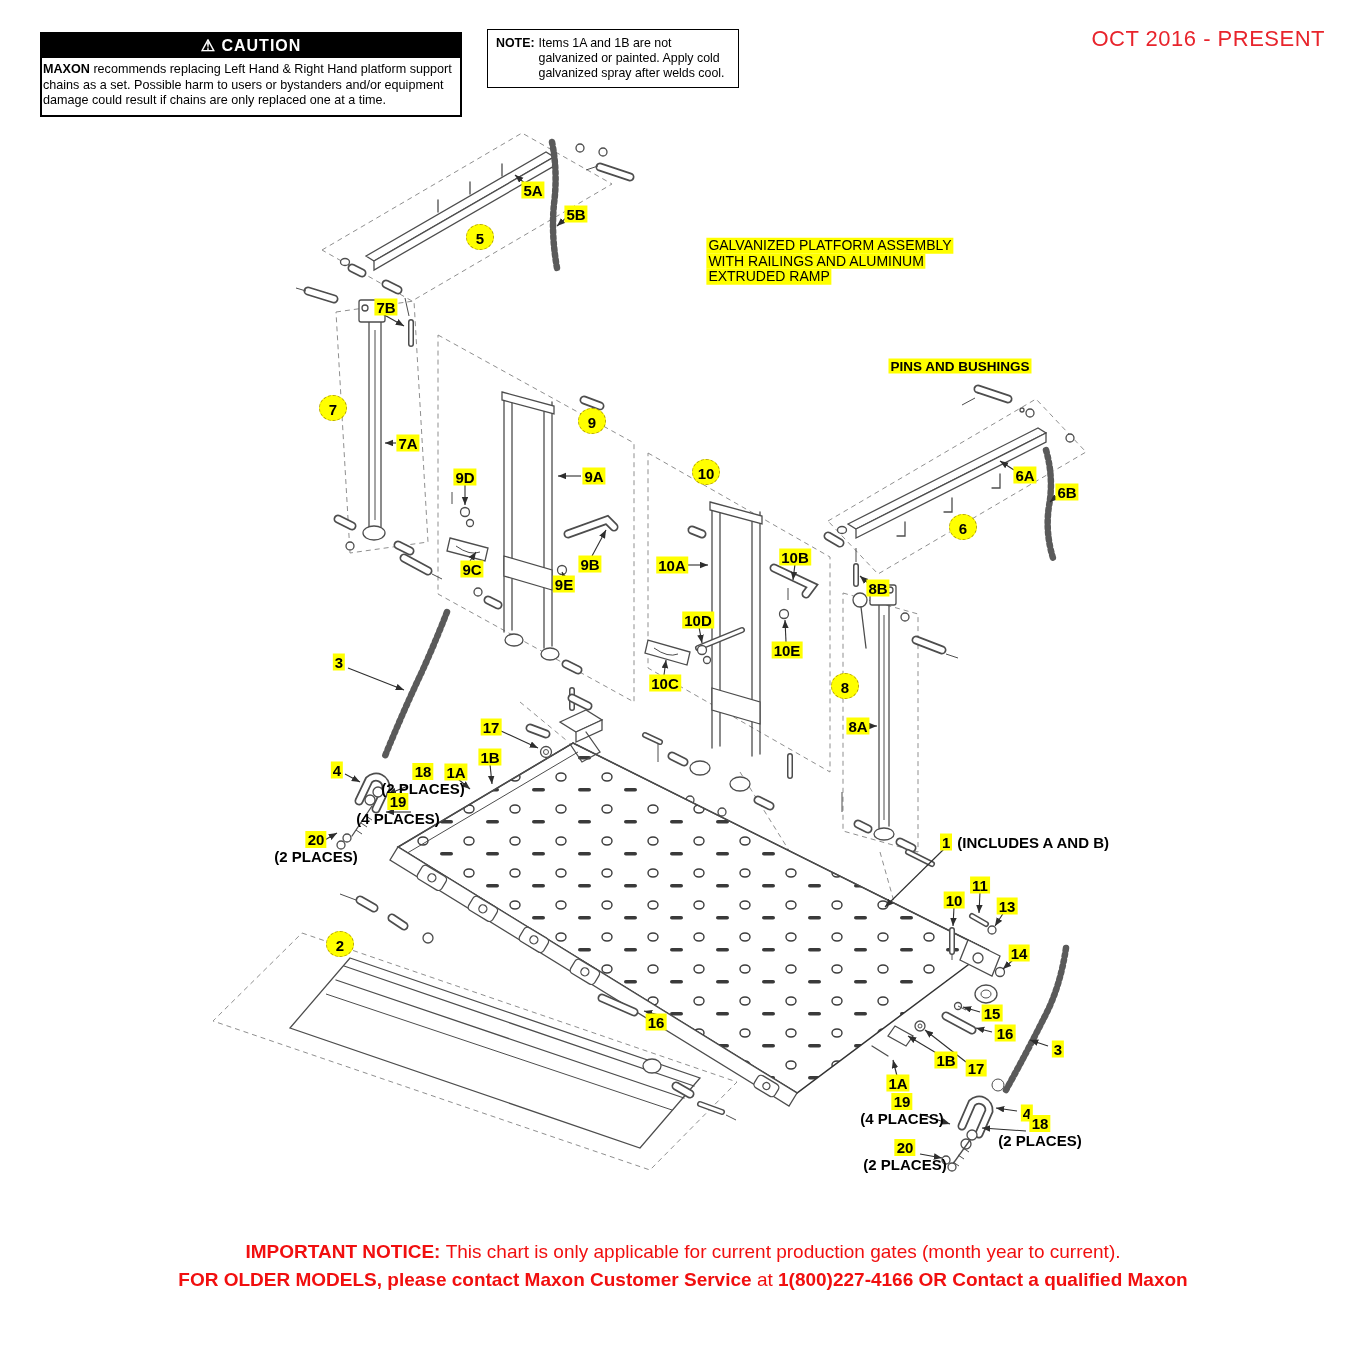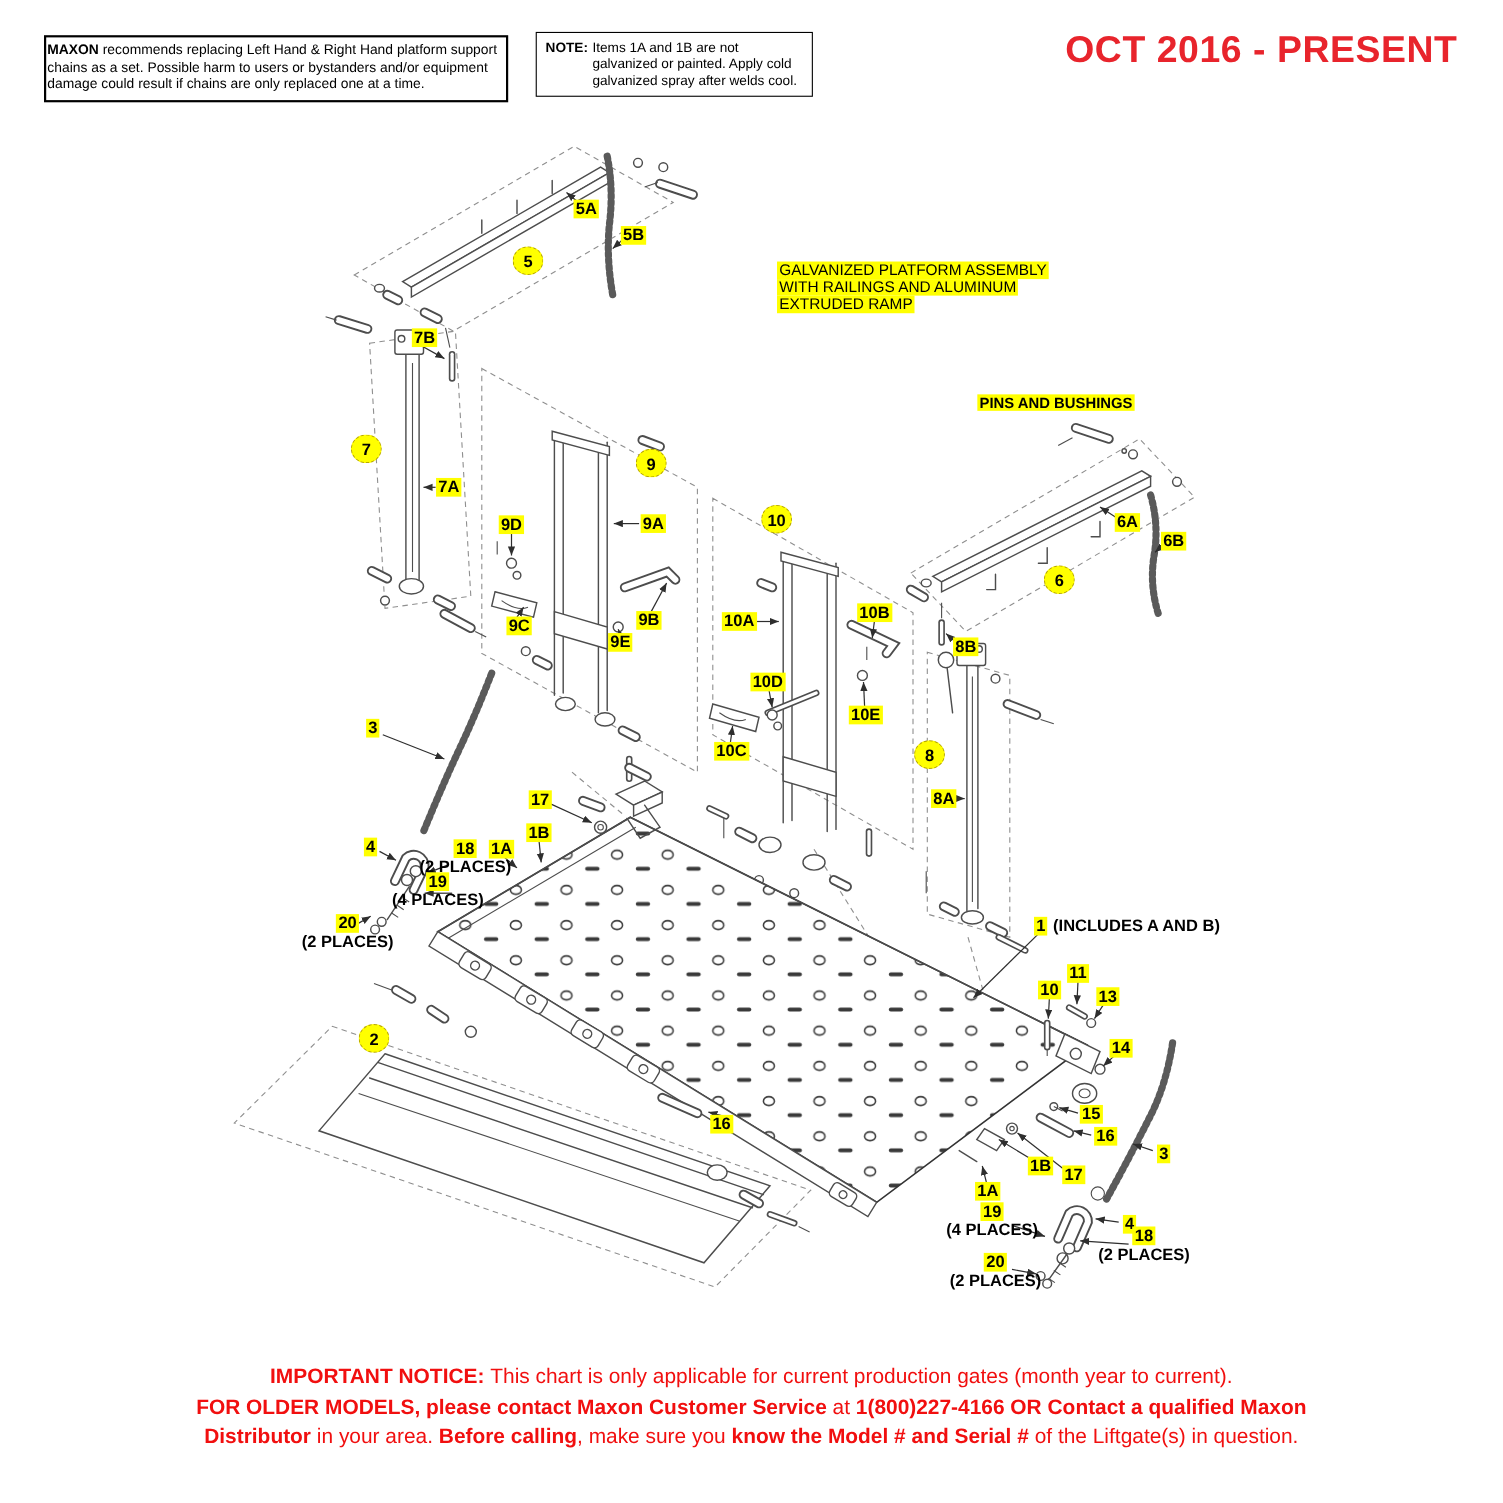--- a/index.html
+++ b/index.html
@@ -9,21 +9,21 @@
   body{width:1366px;height:1366px;position:relative;overflow:hidden;
        font-family:"Liberation Sans",sans-serif;color:#000;}
   
   .caution-box{position:absolute;left:40px;top:32px;width:418px;border:2px solid #000;background:#fff;}
   .caution-head{background:#000;color:#fff;text-align:center;font-weight:bold;font-size:16px;
                 letter-spacing:1px;padding:2px 0 3px;}
   .caution-body{font-size:12.6px;line-height:15.5px;padding:4px 1px 6px;}
   .note-box{position:absolute;left:487px;top:29px;width:252px;border:1.5px solid #000;background:#fff;
             font-size:12.4px;line-height:15px;padding:6px 8px;display:flex;gap:4px;box-sizing:border-box;}
   .note-label{font-weight:bold;white-space:nowrap;}
-  .date-title{position:absolute;right:41px;top:26px;font-size:34px;font-weight:bold;
+  .date-title{position:absolute;right:41px;top:26px;font-size:22px;font-weight:normal;
               color:var(--title-red);letter-spacing:0.5px;white-space:nowrap;}
   
   #art{position:absolute;left:0;top:0;}
   .assembly-label{position:absolute;left:830px;top:261px;transform:translate(-50%,-50%);
                   text-align:left;font-size:14px;font-weight:normal;line-height:15.5px;white-space:nowrap;}
   .assembly-label span{background:var(--hl);padding:0 2px;display:inline-block;}
   .pins-label{position:absolute;left:960px;top:366px;transform:translate(-50%,-50%);
               font-size:13.5px;font-weight:bold;background:var(--hl);padding:0 2px;white-space:nowrap;}
   
   #callouts{position:absolute;left:0;top:0;width:1366px;height:1366px;pointer-events:none;}
@@ -372,20 +372,21 @@
     <line class="lead" x1="966" y1="1062" x2="925" y2="1030"></line>
     <line class="lead" x1="897" y1="1076" x2="893" y2="1060"></line>
     <line class="lead" x1="920" y1="1114" x2="950" y2="1124"></line>
     <line class="lead" x1="1017" y1="1111" x2="996" y2="1108"></line>
     <line class="lead" x1="1026" y1="1131" x2="982" y2="1128"></line>
     <line class="lead" x1="920" y1="1154" x2="942" y2="1158"></line>
   </g>
 </svg>
 
 <div class="caution-box">
+  <div class="caution-head"><span>⚠</span> <span>CAUTION</span></div>
   <div class="caution-body"><b>MAXON</b><span> recommends replacing Left Hand &amp; Right Hand platform support chains as a set. Possible harm to users or bystanders and/or equipment damage could result if chains are only replaced one at a time.</span></div>
 </div>
 
 <div class="note-box">
   <span class="note-label">NOTE:</span>
   <span>Items 1A and 1B are not galvanized or painted. Apply cold galvanized spray after welds cool.</span>
 </div>
 
 <div class="date-title">OCT 2016 - PRESENT</div>
 
@@ -549,14 +550,13 @@
     </span>
     <span class="co tag" style="left: 905px; top: 1156px;">
       <span class="hl">20</span>
       <span class="sfx">(2 PLACES)</span>
     </span>
   </div>
 
 <div class="footer-notice" id="footer-lines">
     <div><span class="b">IMPORTANT NOTICE: </span><span>This chart is only applicable for current production gates (month year to current).</span></div>
     <div><span class="b">FOR OLDER MODELS, please contact Maxon Customer Service</span><span> at </span><span class="b">1(800)227-4166 OR Contact a qualified Maxon</span></div>
-    <div><span class="b">Distributor</span><span> in your area. </span><span class="b">Before calling</span><span>, make sure you </span><span class="b">know the Model # and Serial #</span><span> of the Liftgate(s) in question.</span></div>
   </div>
 
 </body></html>

